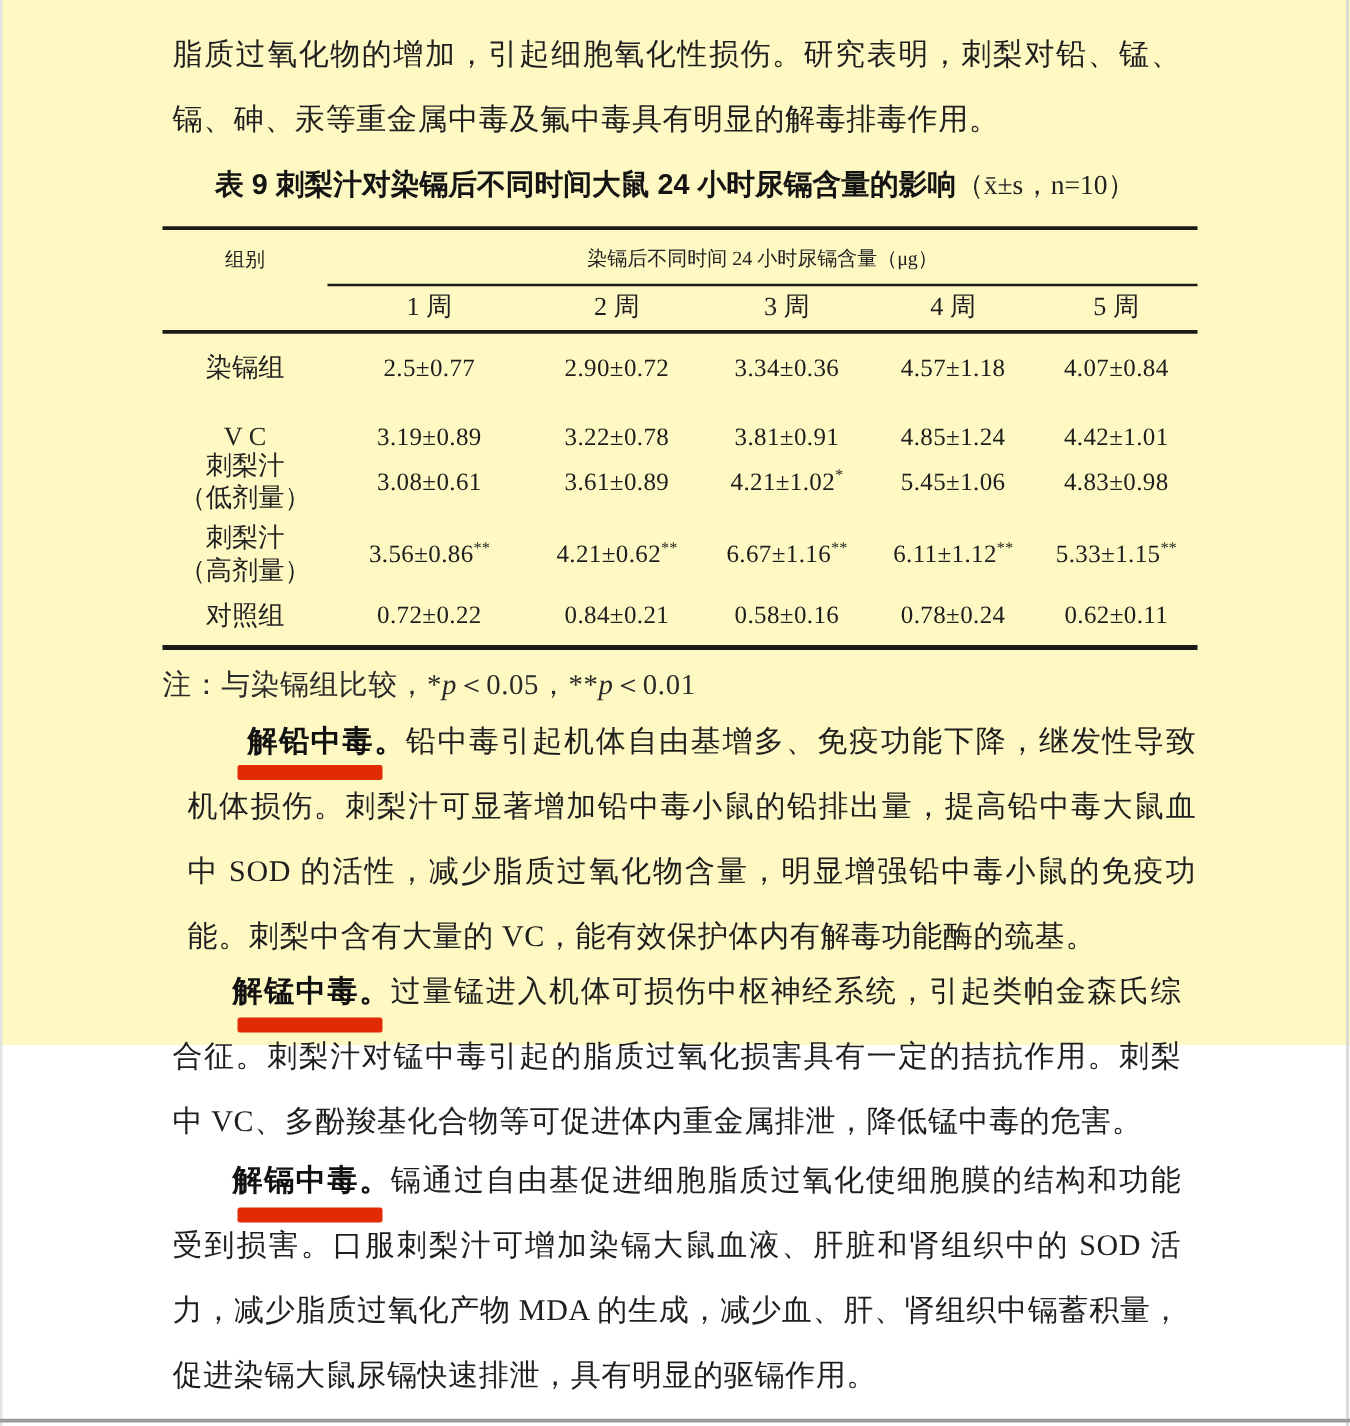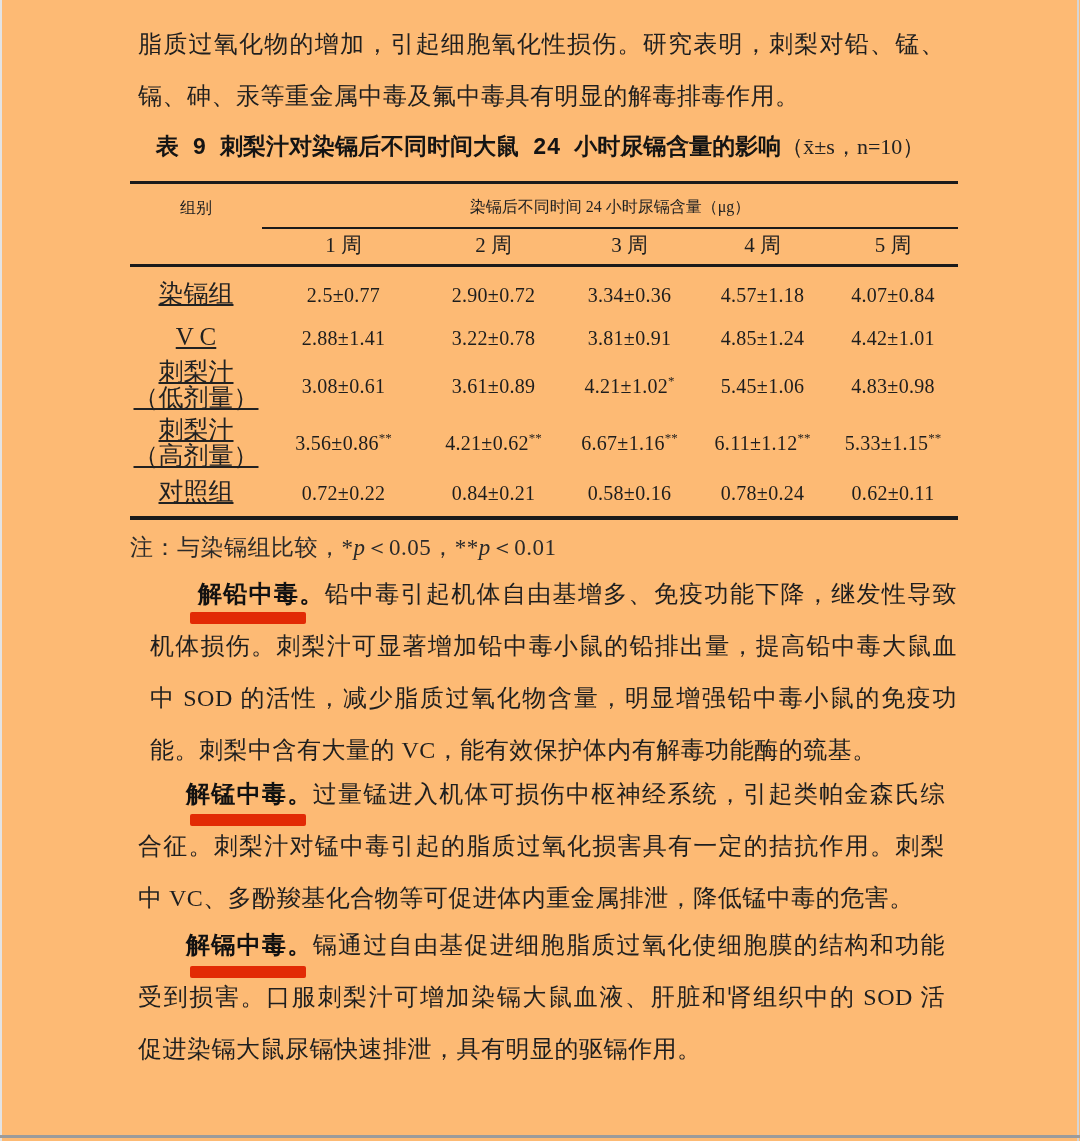--- a/index.html
+++ b/index.html
@@ -1,54 +1,54 @@
 <!DOCTYPE html>
 <html><head>
 <meta charset="utf-8">
 <style>
   html,body{margin:0;padding:0;}
   body{width:1080px;height:1141px;background:#ffffff;overflow:hidden;}
-  #page{position:relative;width:1080px;height:1141px;background:#fdba74;
+  #page{position:relative;width:1080px;height:836px;background:#fef9c3;
         font-family:"Liberation Serif","DejaVu Serif",serif;color:#1f1f1f;}
 
   
   .edge-left{position:absolute;left:0;top:0;width:2px;height:1141px;background:#e3e3e3;}
   .edge-right{position:absolute;left:1077px;top:0;width:2px;height:1141px;background:#d5d5d5;}
   .edge-bottom{position:absolute;left:0;top:1135px;width:1080px;height:3px;background:#9b9b9b;}
 
   
   .para{position:absolute;left:138px;width:807px;}
   .line{height:52px;line-height:52px;font-size:24px;letter-spacing:0.5px;white-space:nowrap;}
   .line.just{white-space:normal;text-align:justify;text-align-last:justify;}
   .line.indent{text-indent:48px;}
   .hword{font-family:"Liberation Sans","DejaVu Sans",sans-serif;font-weight:700;color:#111;}
 
   
   .tbl-title{position:absolute;left:0;top:127px;width:1080px;height:40px;line-height:40px;
              text-align:center;font-size:23px;}
-  .tbl-title .main{font-family:Liberation Mono, monospace;font-weight:700;color:#141414;}
+  .tbl-title .main{font-family:Liberation Sans, sans-serif;font-weight:700;color:#141414;}
   .tbl-title .suffix{font-size:22px;color:#222;}
 
   
   .rule{position:absolute;background:#1b1b1b;}
 
   
   .hcell{position:absolute;display:flex;align-items:center;justify-content:center;
          font-size:16px;color:#222;}
 
   
   .wrow{position:absolute;left:262px;top:228px;width:696px;height:34px;display:grid;
         grid-template-columns:163px 137px 135px 131px 130px;align-items:center;}
   .wrow .tcell{font-size:21px;}
   .trow{position:absolute;left:130px;width:828px;display:grid;
         grid-template-columns:132px 163px 137px 135px 131px 130px;align-items:center;}
   .tcell{text-align:center;}
   .tcell.num{font-size:20px;letter-spacing:0.3px;color:#1d1d1d;}
   .tcell.num sup{font-size:13px;letter-spacing:0;}
-  .tcell.label{font-size:25px;line-height:26px;color:#222;text-decoration:underline;}
+  .tcell.label{font-size:21px;line-height:26px;color:#222;}
   .tcell.label span{display:block;}
 
   
   .note{position:absolute;left:130px;top:533px;width:700px;height:30px;line-height:30px;
         font-size:23px;color:#2a2a2a;letter-spacing:0.5px;}
   .note i{font-family:"Liberation Serif",serif;}
 
   
   .marker{position:absolute;height:12px;border-radius:2px;background:#e22a05;}
 </style>
@@ -92,26 +92,26 @@
           <span>染镉组</span>
           <span></span>
         </div>
       <div class="tcell num"><span>2.5±0.77</span><sup></sup></div>
       <div class="tcell num"><span>2.90±0.72</span><sup></sup></div>
       <div class="tcell num"><span>3.34±0.36</span><sup></sup></div>
       <div class="tcell num"><span>4.57±1.18</span><sup></sup></div>
       <div class="tcell num"><span>4.07±0.84</span><sup></sup></div>
     </div>
 
-    <div class="trow" style="top:316px;height:42px;">
+    <div class="trow" style="top:328px;height:42px;">
       <div class="tcell label">
           <span>V C</span>
           <span></span>
         </div>
-      <div class="tcell num"><span>2.88±1.41</span><sup></sup></div>
+      <div class="tcell num"><span>3.19±0.89</span><sup></sup></div>
       <div class="tcell num"><span>3.22±0.78</span><sup></sup></div>
       <div class="tcell num"><span>3.81±0.91</span><sup></sup></div>
       <div class="tcell num"><span>4.85±1.24</span><sup></sup></div>
       <div class="tcell num"><span>4.42±1.01</span><sup></sup></div>
     </div>
 
     <div class="trow" style="top:358px;height:54px;">
       <div class="tcell label">
           <span>刺梨汁</span>
           <span>（低剂量）</span>
@@ -171,17 +171,18 @@
     <div class="line just">合征。刺梨汁对锰中毒引起的脂质过氧化损害具有一定的拮抗作用。刺梨</div>
     <div class="line">中 VC、多酚羧基化合物等可促进体内重金属排泄，降低锰中毒的危害。</div>
   </div>
   <div class="marker" style="left: 190px; top: 814px; width: 116px; background: rgb(226, 42, 5);"></div>
 
   <div class="para" style="top:919px;">
     <div class="line just indent">
       <span class="hword">解镉中毒。</span><span>镉通过自由基促进细胞脂质过氧化使细胞膜的结构和功能</span>
     </div>
     <div class="line just">受到损害。口服刺梨汁可增加染镉大鼠血液、肝脏和肾组织中的 SOD 活</div>
+    <div class="line just">力，减少脂质过氧化产物 MDA 的生成，减少血、肝、肾组织中镉蓄积量，</div>
     <div class="line">促进染镉大鼠尿镉快速排泄，具有明显的驱镉作用。</div>
   </div>
   <div class="marker" style="left: 190px; top: 966px; width: 116px; background: rgb(226, 42, 5);"></div>
 
 </div>
 
 </body></html>

